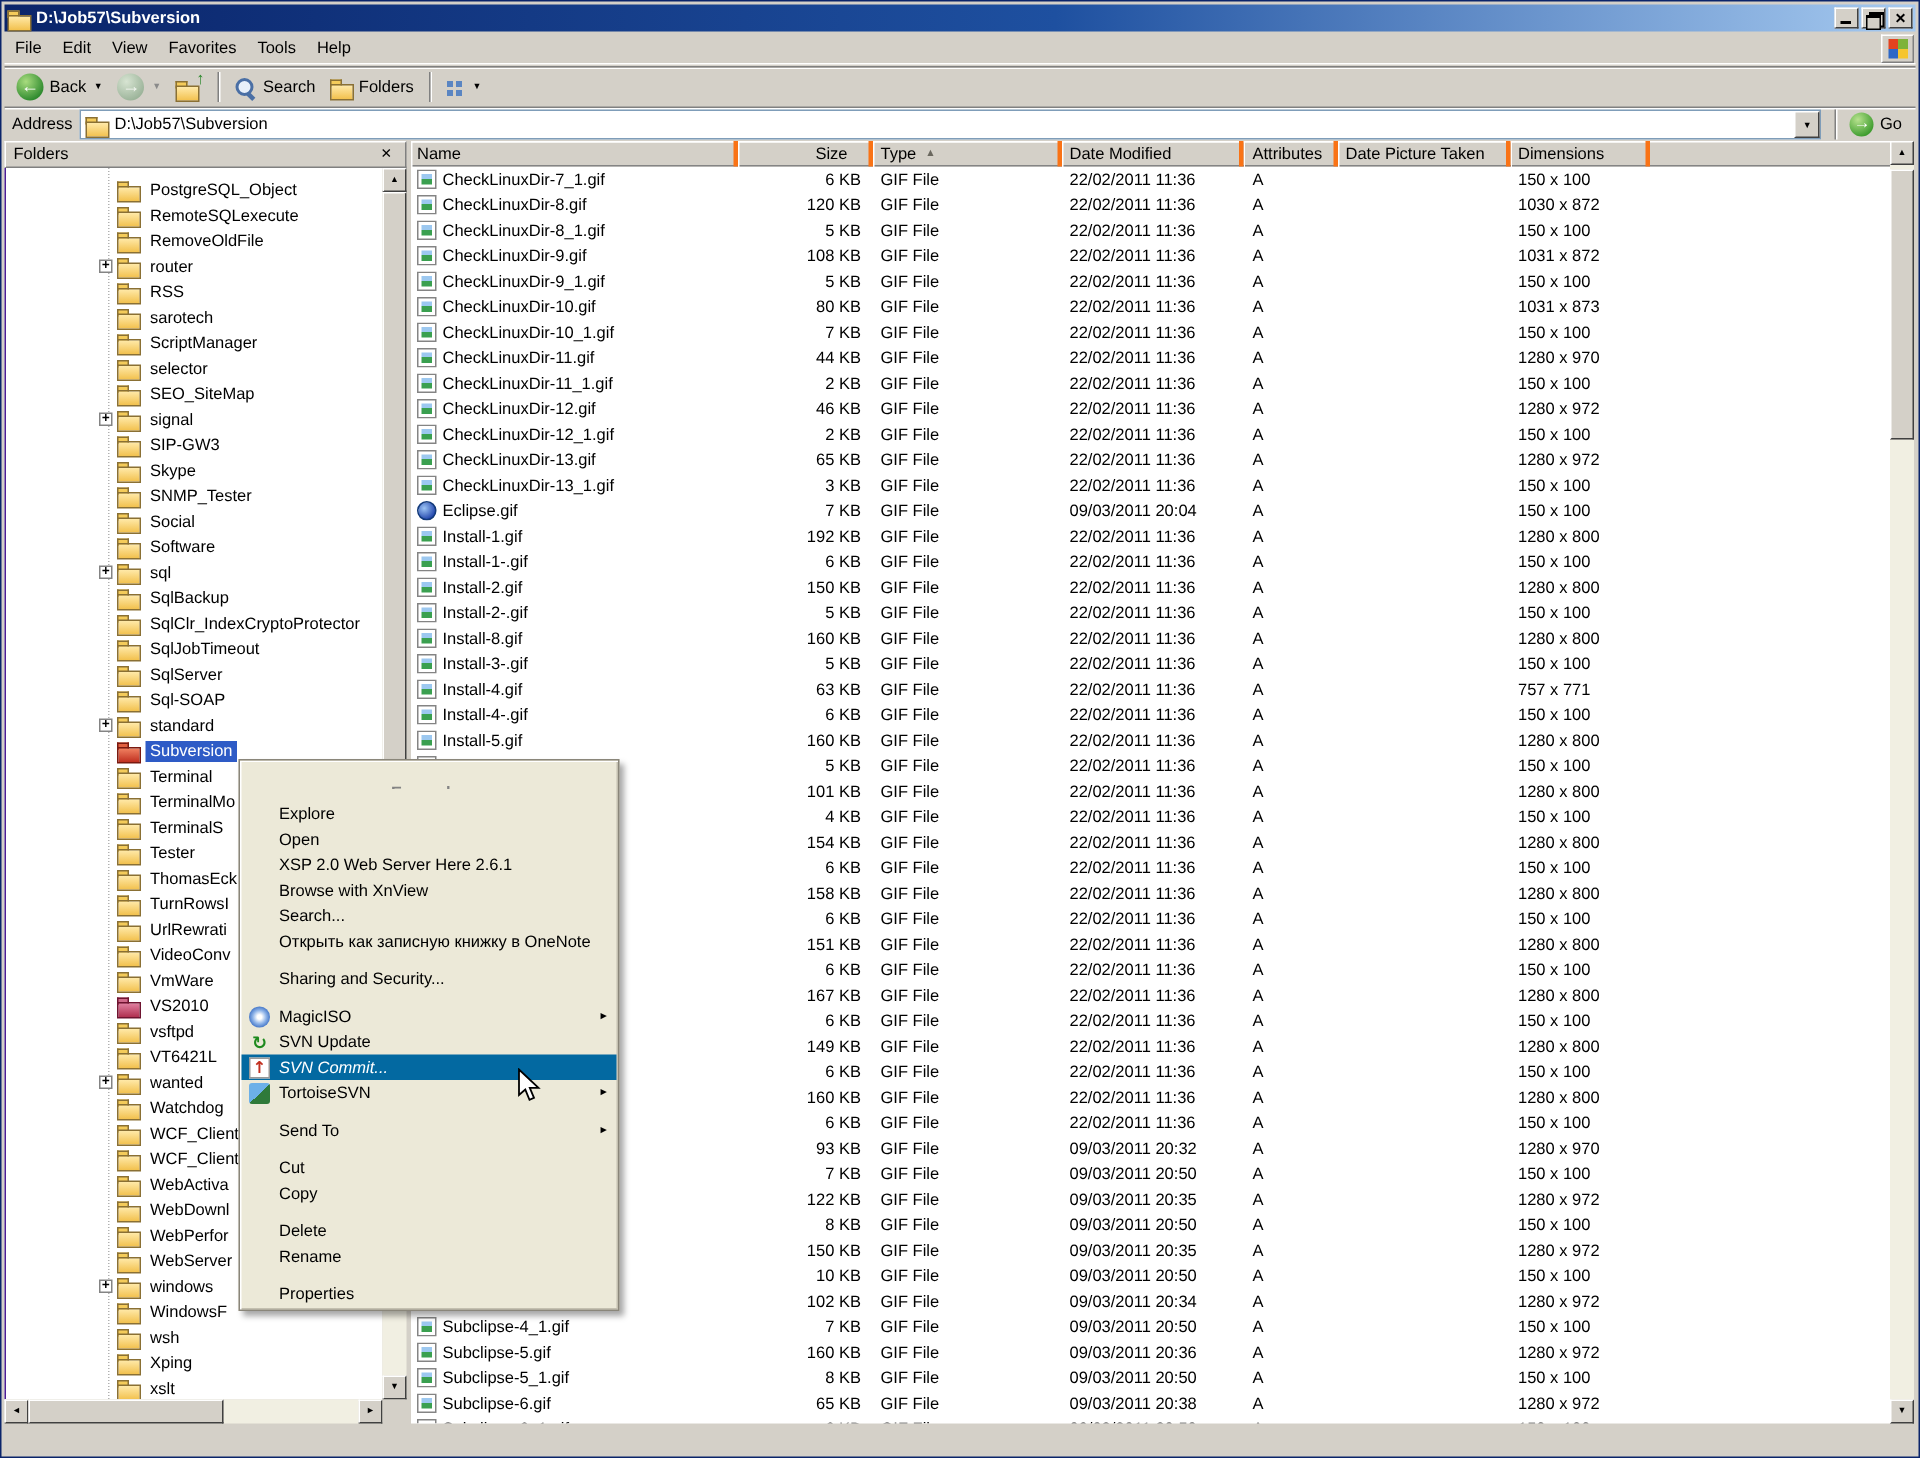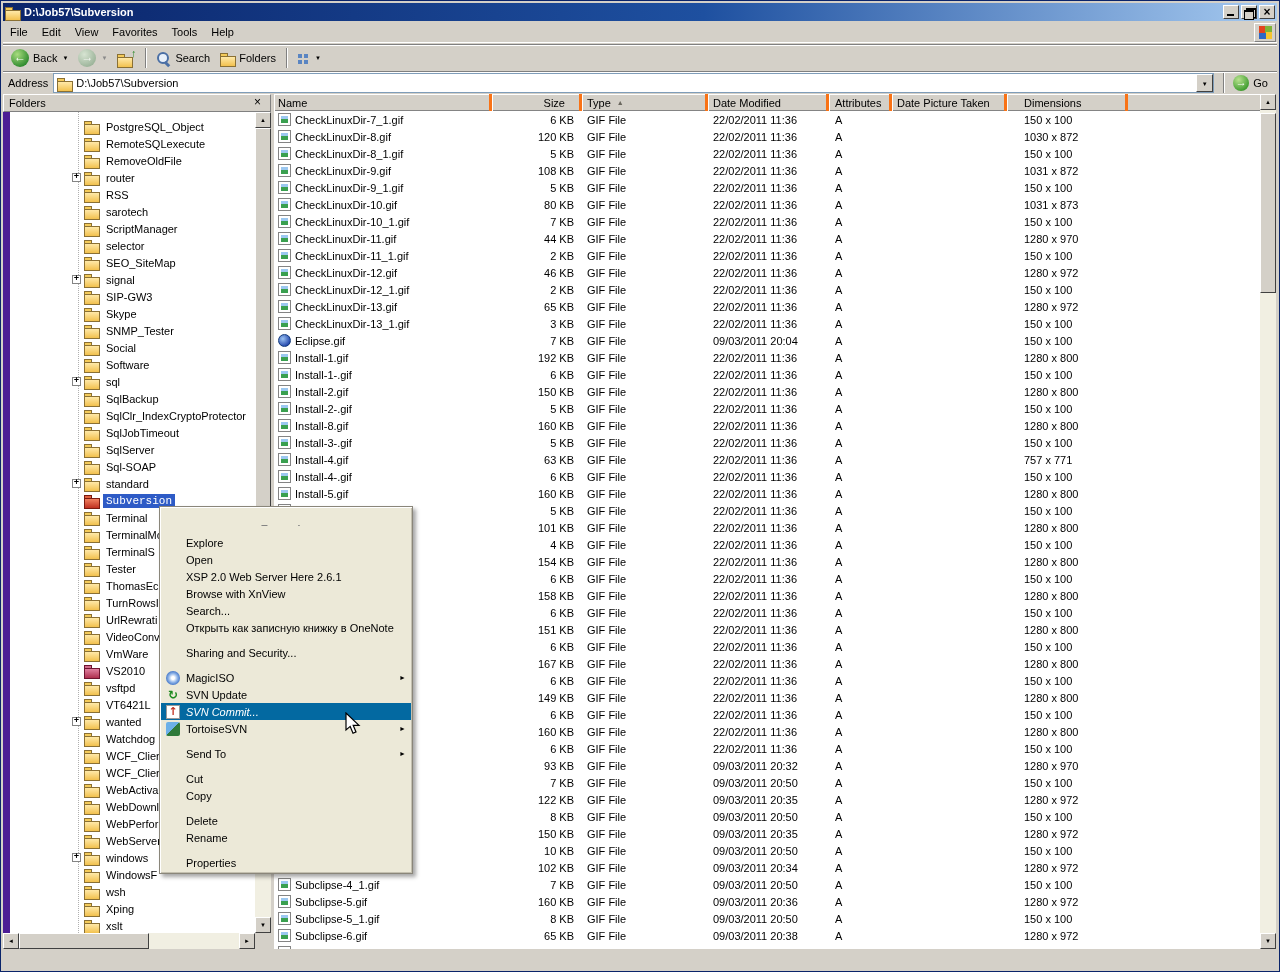--- a/index.html
+++ b/index.html
@@ -82,32 +82,32 @@
     color:#fff; font:bold 11px/15px "Liberation Sans",sans-serif; }
   .go-wrap { display:flex; align-items:center; gap:4px; padding-right:4px; }
 
   
   .folders-panel { position:absolute; left:2px; top:93px; width:268px; bottom:22px; background:#D4D0C8; }
   .fp-header { height:18px; display:flex; align-items:center; padding:0 5px;
     border:1px solid; border-color:#fff #808080 #808080 #fff; background:#D4D0C8; }
   .fp-close { margin-left:auto; width:15px; height:14px; text-align:center;
     font:12px/13px "Liberation Sans",sans-serif; }
   .tree-wrap { position:absolute; left:0; top:18px; right:16px; bottom:16px;
-    background:#fff; overflow:hidden; border-left:7px solid #4c1d95; }
+    background:#fff; overflow:hidden; border-left:1px solid #4c1d95; }
   .tree { position:absolute; inset:0; padding-top:6px; overflow:hidden;
     background-image:repeating-linear-gradient(180deg,#B0B0B0 0 1px, transparent 1px 2px);
     background-size:1px 100%; background-position:68px 0; background-repeat:no-repeat; }
   .tree-item { height:17px; display:flex; align-items:center; padding-left:62px; white-space:nowrap; }
   .exp { flex:none; width:9px; height:9px; margin-right:3px; background:#fff;
     border:1px solid #848484; text-align:center;
     font:bold 9px/7px "Liberation Mono",monospace; color:#000; }
   .exp:empty { border-color:transparent; background:transparent; }
   .tree-item .fi { margin-right:4px; }
   .tl { padding:1px 3px; }
-  .sel .tl { background:#2E5BC6; color:#fff;font-family:Liberation Mono, monospace; }
+  .sel .tl { background:#2E5BC6; color:#fff; }
 
   
   .sb-track { background:#F1EFE2; position:absolute; }
   .sb-btn { position:absolute; width:16px; height:16px; background:#D4D0C8;
     border:1px solid; border-color:#fff #404040 #404040 #fff;
     text-align:center; font-size:6px; line-height:14px; color:#000; }
   .sb-thumb { position:absolute; background:#D4D0C8;
     border:1px solid; border-color:#fff #404040 #404040 #fff; }
   .tree-vs { right:0; top:18px; bottom:16px; width:16px; }
   .tree-hs { left:0; bottom:0; right:16px; height:16px; }
@@ -123,21 +123,21 @@
   .hcol .sort { font-size:7px; color:#6a675e; margin-left:6px; }
   .rows { position:absolute; left:0; top:17px; right:0; bottom:0; overflow:hidden; }
   .row { height:17px; display:flex; align-items:center; white-space:nowrap; }
   .cell { overflow:hidden; flex:none; }
   .c-name { width:218px; display:flex; align-items:center; gap:4px; padding-left:4px; }
   .c-size { width:90px; text-align:right; padding-right:8px; justify-content:flex-end; }
   .c-type { width:126px; padding-left:5px; }
   .c-date { width:121px; padding-left:5px; }
   .c-attr { width:63px; padding-left:6px; }
   .c-dpt  { width:115px; padding-left:5px; }
-  .c-dim  { width:121px; padding-left:17px; }
+  .c-dim  { width:93px; padding-left:5px; }
   .gicon { flex:none; width:13px; height:13px; background:#fff; border:1px solid #848484; position:relative; }
   .gicon::after { content:""; position:absolute; inset:2px;
     background:linear-gradient(180deg,#9CC8F0 0 45%, #3AA050 45%); }
   .ff .gicon { border-radius:50%; border-color:#123A7A;
     background:radial-gradient(circle at 35% 35%, #9CC4F4, #1C3FA8 80%); }
   .ff .gicon::after { display:none; }
   .list-vs { position:absolute; right:3px; top:93px; bottom:22px; width:16px; }
 
   
   .statusbar { position:absolute; left:2px; right:2px; bottom:2px; height:20px;

